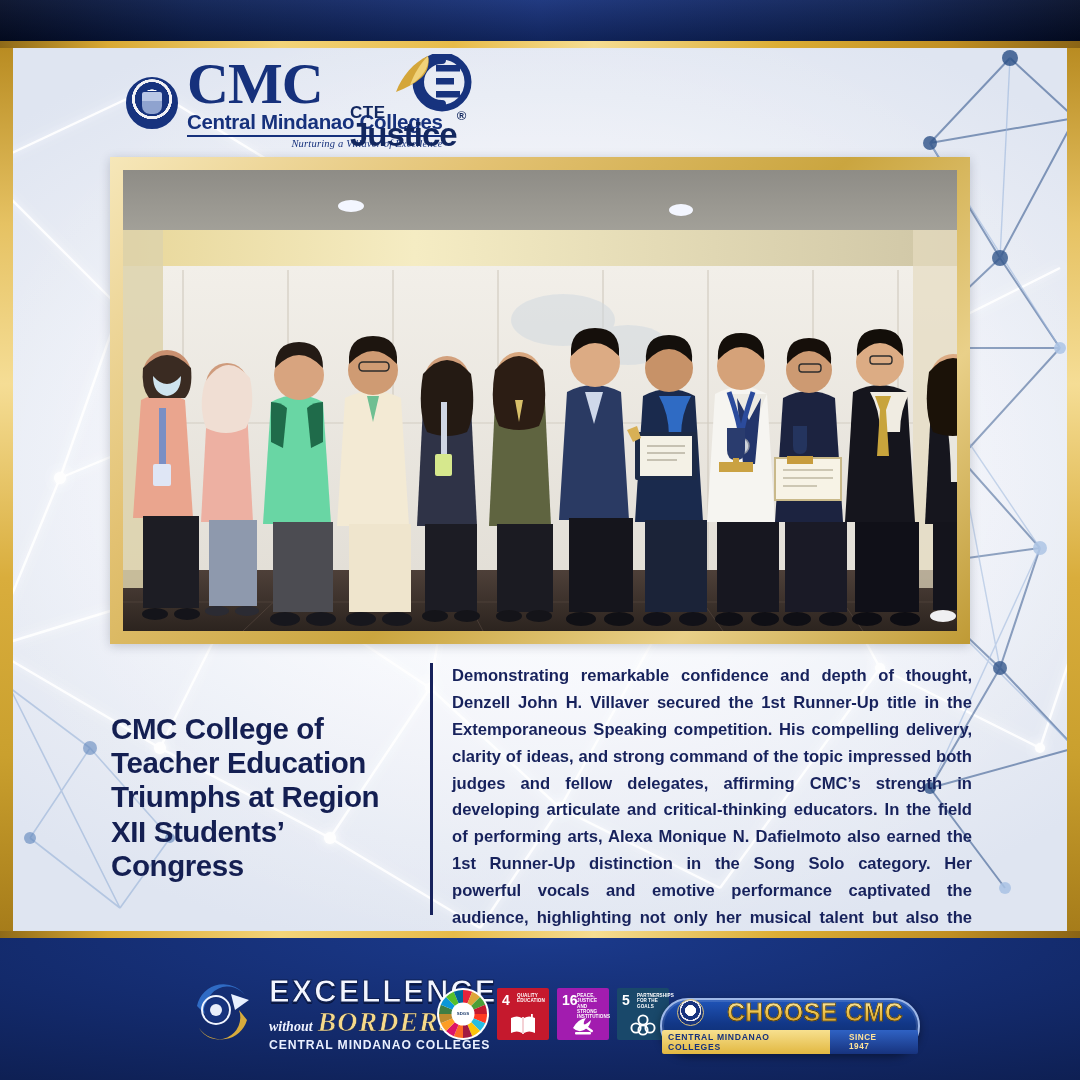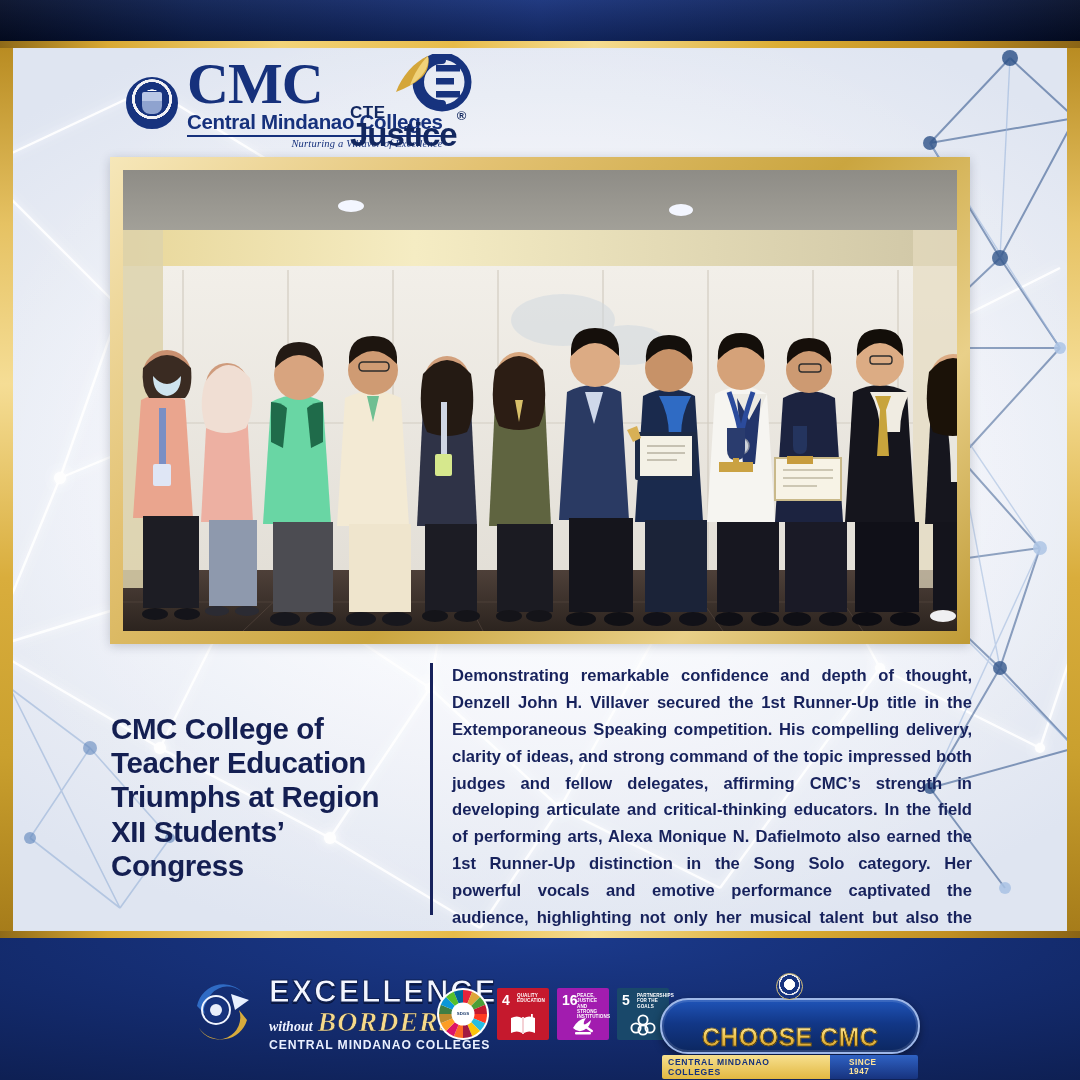--- a/index.html
+++ b/index.html
@@ -150,21 +150,21 @@
   .sdg-tile .gl{position:absolute;left:50%;bottom:4px;transform:translateX(-50%);}
 
   .choose{
     position:absolute;left:660px;bottom:26px;width:260px;height:56px;
     border-radius:28px;
     background:linear-gradient(180deg,#1f54b8 0%,#123787 45%,#0c2760 100%);
     border:2px solid #9fb8e8;
     box-shadow:0 0 0 2px rgba(255,255,255,.12) inset, 0 3px 8px rgba(0,0,0,.4);
     display:flex;flex-direction:column;align-items:center;justify-content:center;
   }
-  .choose .row1{display:flex;align-items:center;gap:23px;flex-direction:column;}
+  .choose .row1{display:flex;align-items:center;gap:23px;}
   .choose .mini-seal{
     width:27px;height:27px;border-radius:50%;
     background:radial-gradient(circle at 50% 42%, #fff 0 28%, #17337e 29% 48%, #e8e8ee 49% 56%, #17337e 57% 100%);
     border:1.5px solid #d9c27a;
   }
   .choose .ct{
     font-weight:700;font-size:25px;letter-spacing:.4px;
     background:linear-gradient(180deg,#fff4c4 0%,#f0c64f 45%,#c9952a 100%);
     -webkit-background-clip:text;background-clip:text;color:transparent;
     -webkit-text-stroke:.7px #3a2b07;

